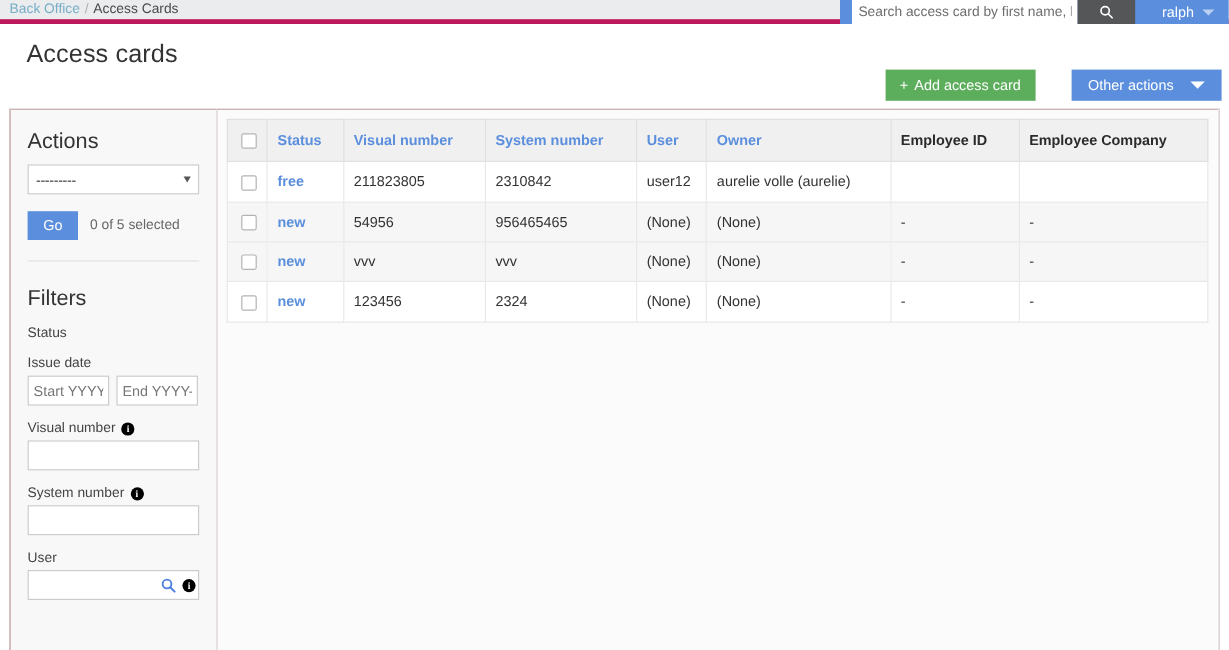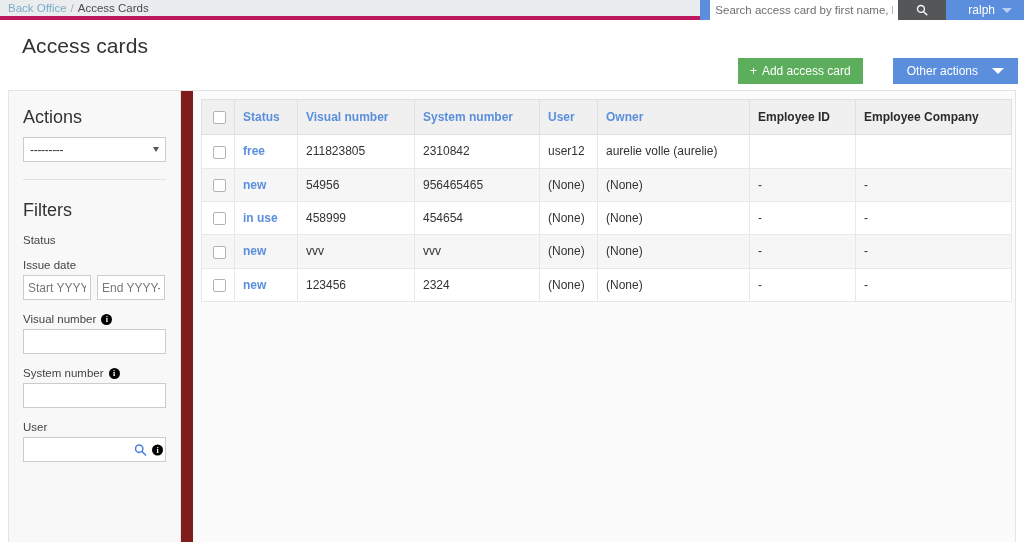--- a/index.html
+++ b/index.html
@@ -124,21 +124,20 @@
 
   
   .content {
     position: absolute;
     top: 90px; left: 8px; right: 8px; bottom: 0;
     background: #7f1d1d;
     border: 1px solid #e4e4e4;
     border-bottom: none;
     display: flex;
     overflow: hidden;
-    gap: 12px;
   }
 
   
   .sidebar {
     width: 172px;
     flex: 0 0 172px;
     background: #f8f8f8;
     border-right: 1px solid #e4e4e4;
     padding: 10px 14px 0 14px;
     overflow: hidden;
@@ -347,20 +346,24 @@
 
   <div class="sidebar">
 
     <h2 class="sb-heading">Actions</h2>
 
     <div class="sb-select">
       <span class="sel-text">---------</span>
       <span class="sel-caret"></span>
     </div>
 
+    <div class="go-row">
+      <button class="go-btn">Go</button>
+      <span class="sel-count">0 of 5 selected</span>
+    </div>
 
     <hr class="hr-light">
 
     <h2 class="sb-heading filters">Filters</h2>
 
     <div class="filter-label">
       <span>Status</span>
     </div>
 
     <div class="filter-label">
@@ -437,30 +440,20 @@
           <td class="cbcol"><span class="cb"></span></td>
           <td class="status-cell"><a href="#">new</a></td>
           <td>54956</td>
           <td>956465465</td>
           <td>(None)</td>
           <td>(None)</td>
           <td>-</td>
           <td>-</td>
         </tr>
 
-        <tr>
-          <td class="cbcol"><span class="cb"></span></td>
-          <td class="status-cell"><a href="#">in use</a></td>
-          <td>458999</td>
-          <td>454654</td>
-          <td>(None)</td>
-          <td>(None)</td>
-          <td>-</td>
-          <td>-</td>
-        </tr>
 
         <tr class="alt">
           <td class="cbcol"><span class="cb"></span></td>
           <td class="status-cell"><a href="#">new</a></td>
           <td>vvv</td>
           <td>vvv</td>
           <td>(None)</td>
           <td>(None)</td>
           <td>-</td>
           <td>-</td>

